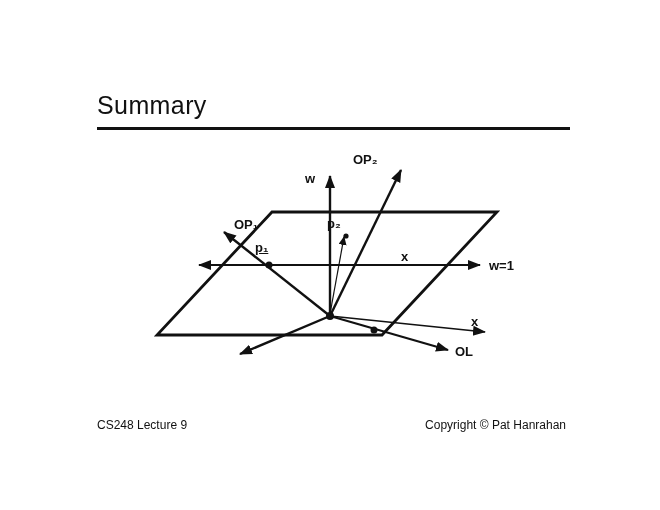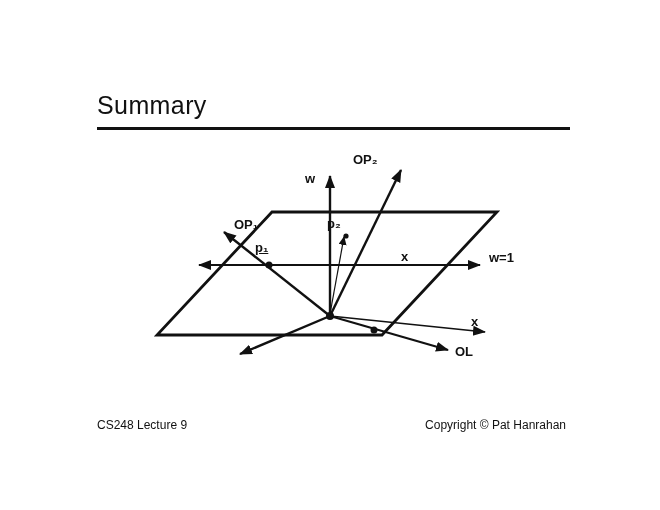--- a/index.html
+++ b/index.html
@@ -104,20 +104,20 @@
     <circle cx="346" cy="236" r="2.6" fill="#111111"></circle>
     <circle cx="374" cy="330" r="3.5" fill="#111111"></circle>
   </svg>
 
   <div class="lbl" style="left:305px; top:172px;">w</div>
   <div class="lbl" style="left:353px; top:153px;">OP₂</div>
   <div class="lbl" style="left:198px; top:218px;margin-left:36px;">OP₁</div>
   <div class="lbl" style="left:255px; top:241px;text-decoration:underline;">p₁</div>
   <div class="lbl" style="left:327px; top:217px;text-align:right;">p₂</div>
   <div class="lbl" style="left:401px; top:250px;">x</div>
-  <div class="lbl" style="left:489px; top:251px;">w=1</div>
+  <div class="lbl" style="left:489px; top:259px;">w=1</div>
   <div class="lbl" style="left:471px; top:315px;">x</div>
   <div class="lbl" style="left:455px; top:345px;text-align:right;">OL</div>
 
   <div class="footer footer-left">CS248 Lecture 9</div>
   <div class="footer footer-right">Copyright © Pat Hanrahan</div>
 
 </div>
 
 </body></html>

